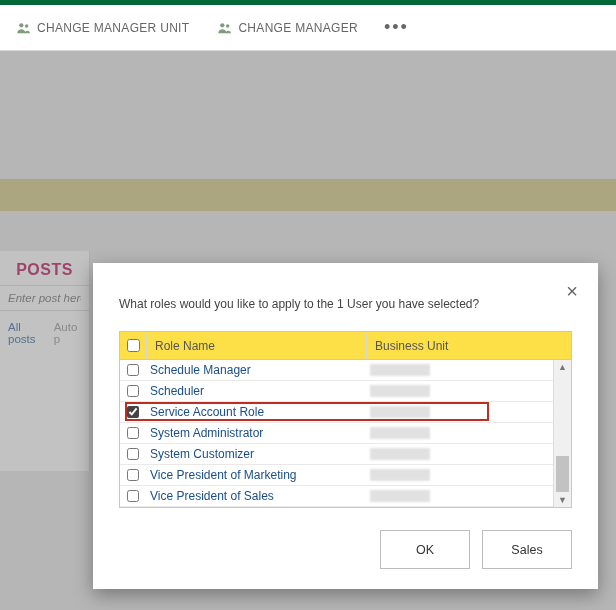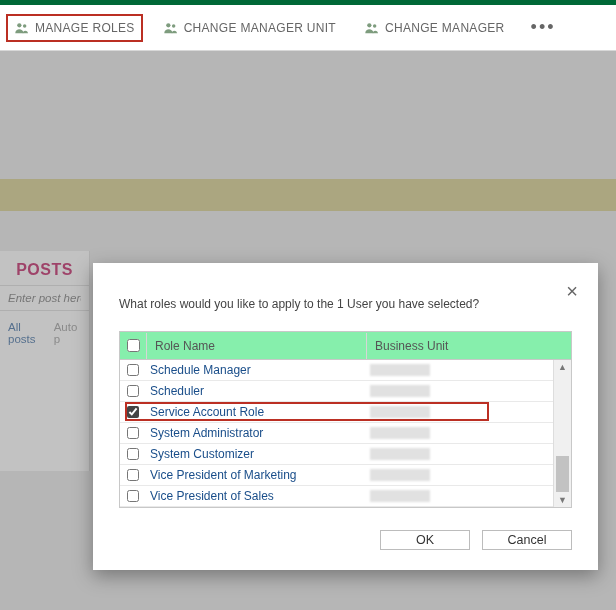--- a/index.html
+++ b/index.html
@@ -125,21 +125,21 @@
   .grid-wrap {
     border: 1px solid #c8c8c8;
   }
   .grid-head, .grid-row {
     display: flex;
     align-items: center;
     font-size: 12px;
     color: #333;
   }
   .grid-head {
-    background: #86efac;
+    background: #fde047;
     border-bottom: 1px solid #c8c8c8;
     height: 28px;
     position: relative;
   }
   .col-chk { width: 26px; display:flex; justify-content:center; }
   .col-name { width: 220px; padding-left: 4px; }
   .col-bu { width: 174px; }
   .col-scroll { width: 18px; }
   .grid-head .hdr {
     border-left: 1px solid #d6d6d6;
@@ -196,43 +196,34 @@
     background: #c2c2c2;
   }
   .button-row {
     display:flex;
     justify-content:flex-end;
     gap: 12px;
     margin-top: 22px;
   }
   .btn {
     min-width: 90px;
-    height: 20px;
+    height: 39px;
     border: 1px solid #bcbcbc;
     background: #fff;
     color: #333;
     font-size: 12.5px;
     cursor: pointer;
   }
 </style>
 </head>
 <body>
 
 <div class="top-accent"></div>
 
 <div class="toolbar">
-  <div class="tb-item highlight-red">
-    <svg viewBox="0 0 24 24" fill="#7e9c7e">
-        <circle cx="8" cy="8" r="3.2"></circle>
-        <circle cx="16" cy="9" r="2.6"></circle>
-        <path d="M2 19c0-3 3-5 6-5s6 2 6 5v1H2z"></path>
-        <path d="M13 20c0-2 1.7-4 4-4s4 2 4 4v0h-8z"></path>
-      </svg>
-    <span>MANAGE ROLES</span>
-  </div>
   <div class="tb-item">
     <svg viewBox="0 0 24 24" fill="#7e9c7e">
         <circle cx="8" cy="8" r="3.2"></circle>
         <circle cx="16" cy="9" r="2.6"></circle>
         <path d="M2 19c0-3 3-5 6-5s6 2 6 5v1H2z"></path>
         <path d="M13 20c0-2 1.7-4 4-4s4 2 4 4v0h-8z"></path>
       </svg>
     <span>CHANGE MANAGER UNIT</span>
   </div>
   <div class="tb-item">
@@ -343,16 +334,16 @@
         <div class="fake-scrollbar">
           <div class="arrow">▲</div>
           <div class="thumb"></div>
           <div class="arrow" style="position:absolute;bottom:0;left:0;right:0">▼</div>
         </div>
       </div>
     </div>
 
     <div class="button-row">
       <button class="btn">OK</button>
-      <button class="btn">Cancel</button>
+      <button class="btn">Sales</button>
     </div>
   </div>
 </div>
 
 </body></html>

